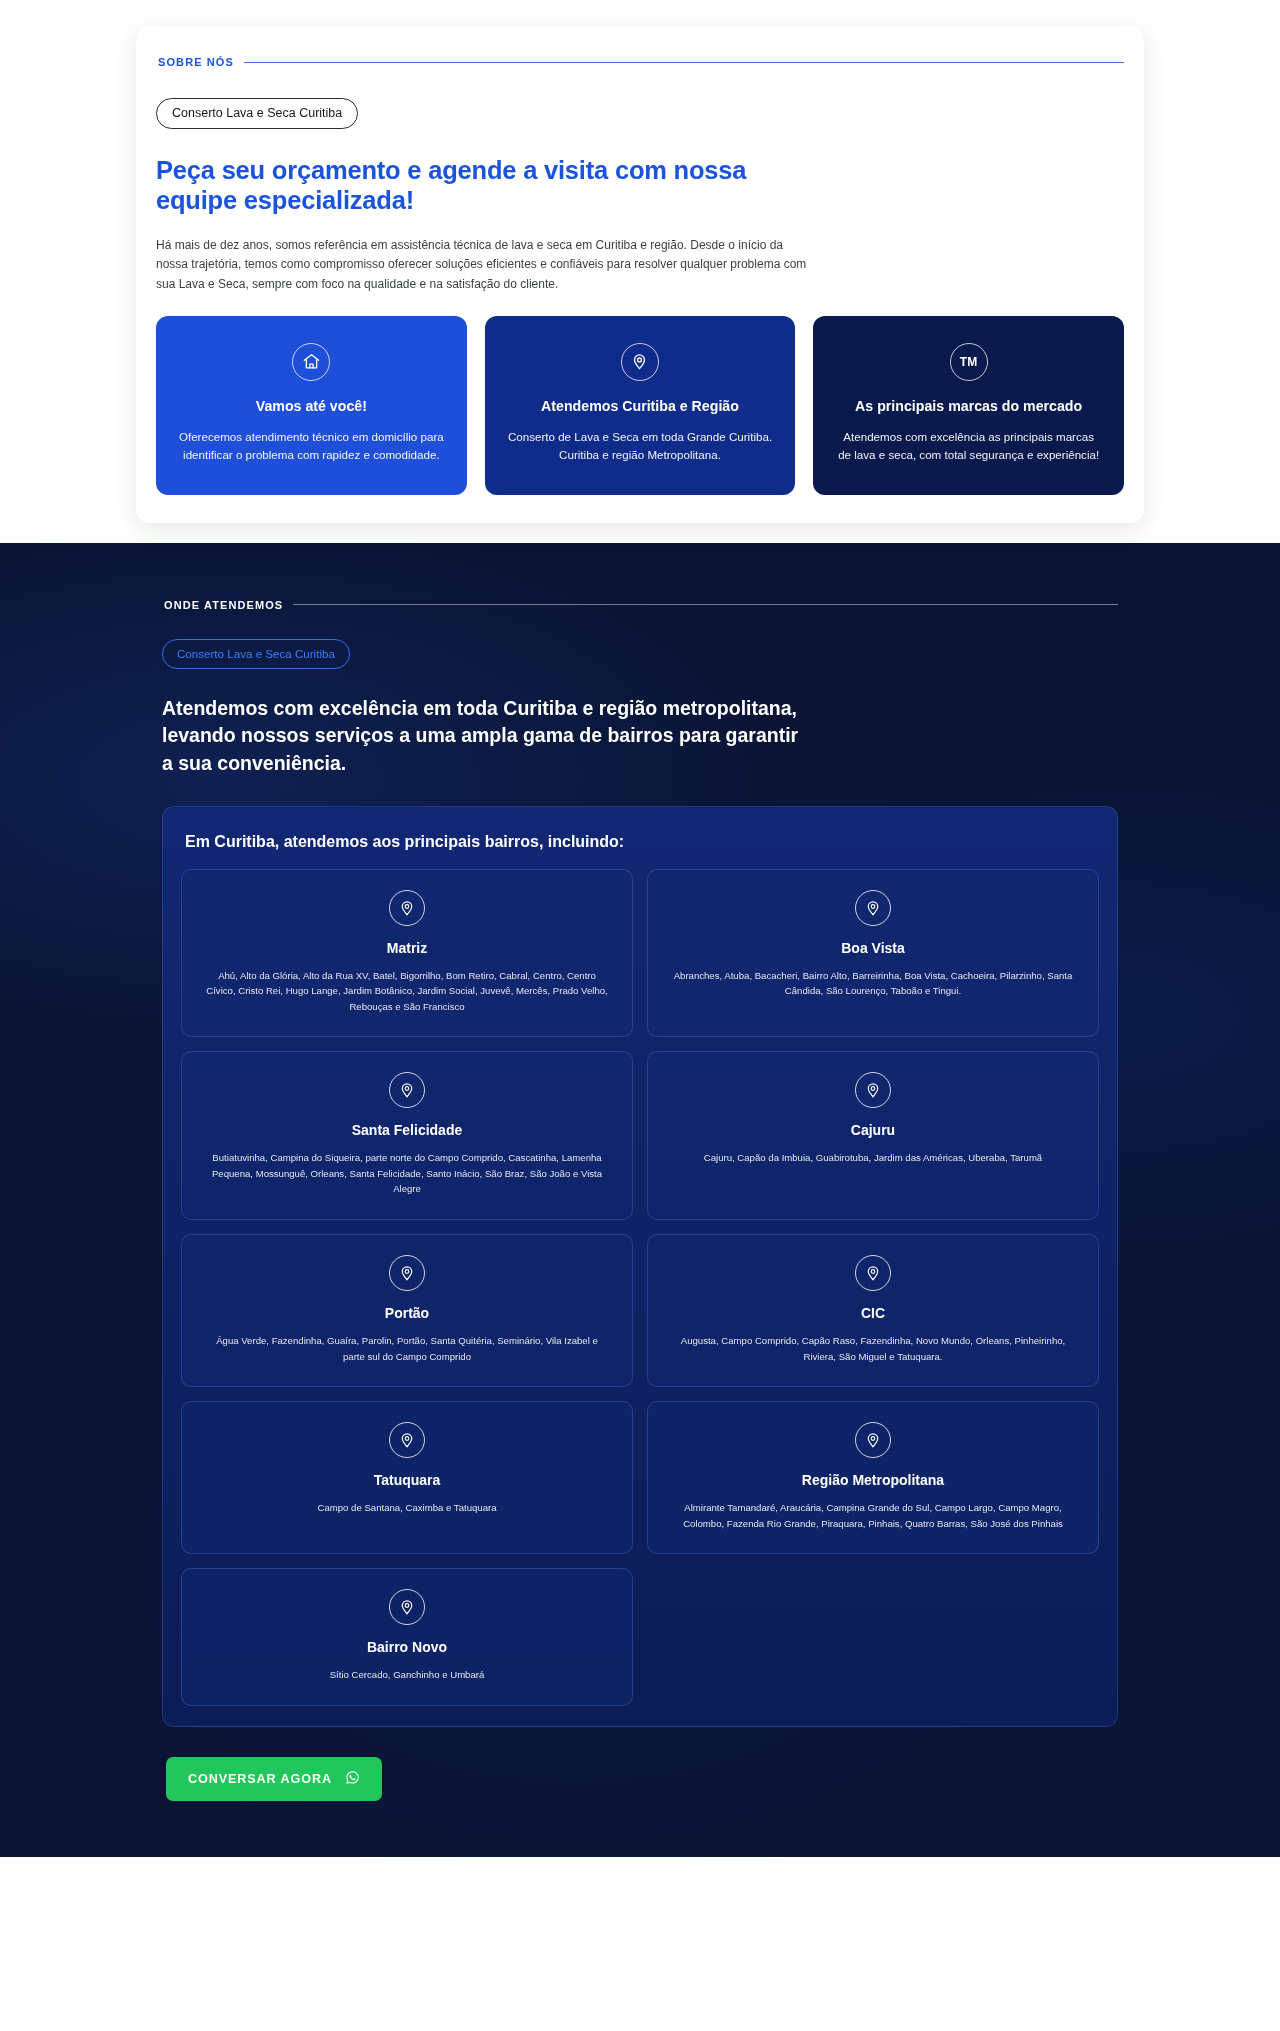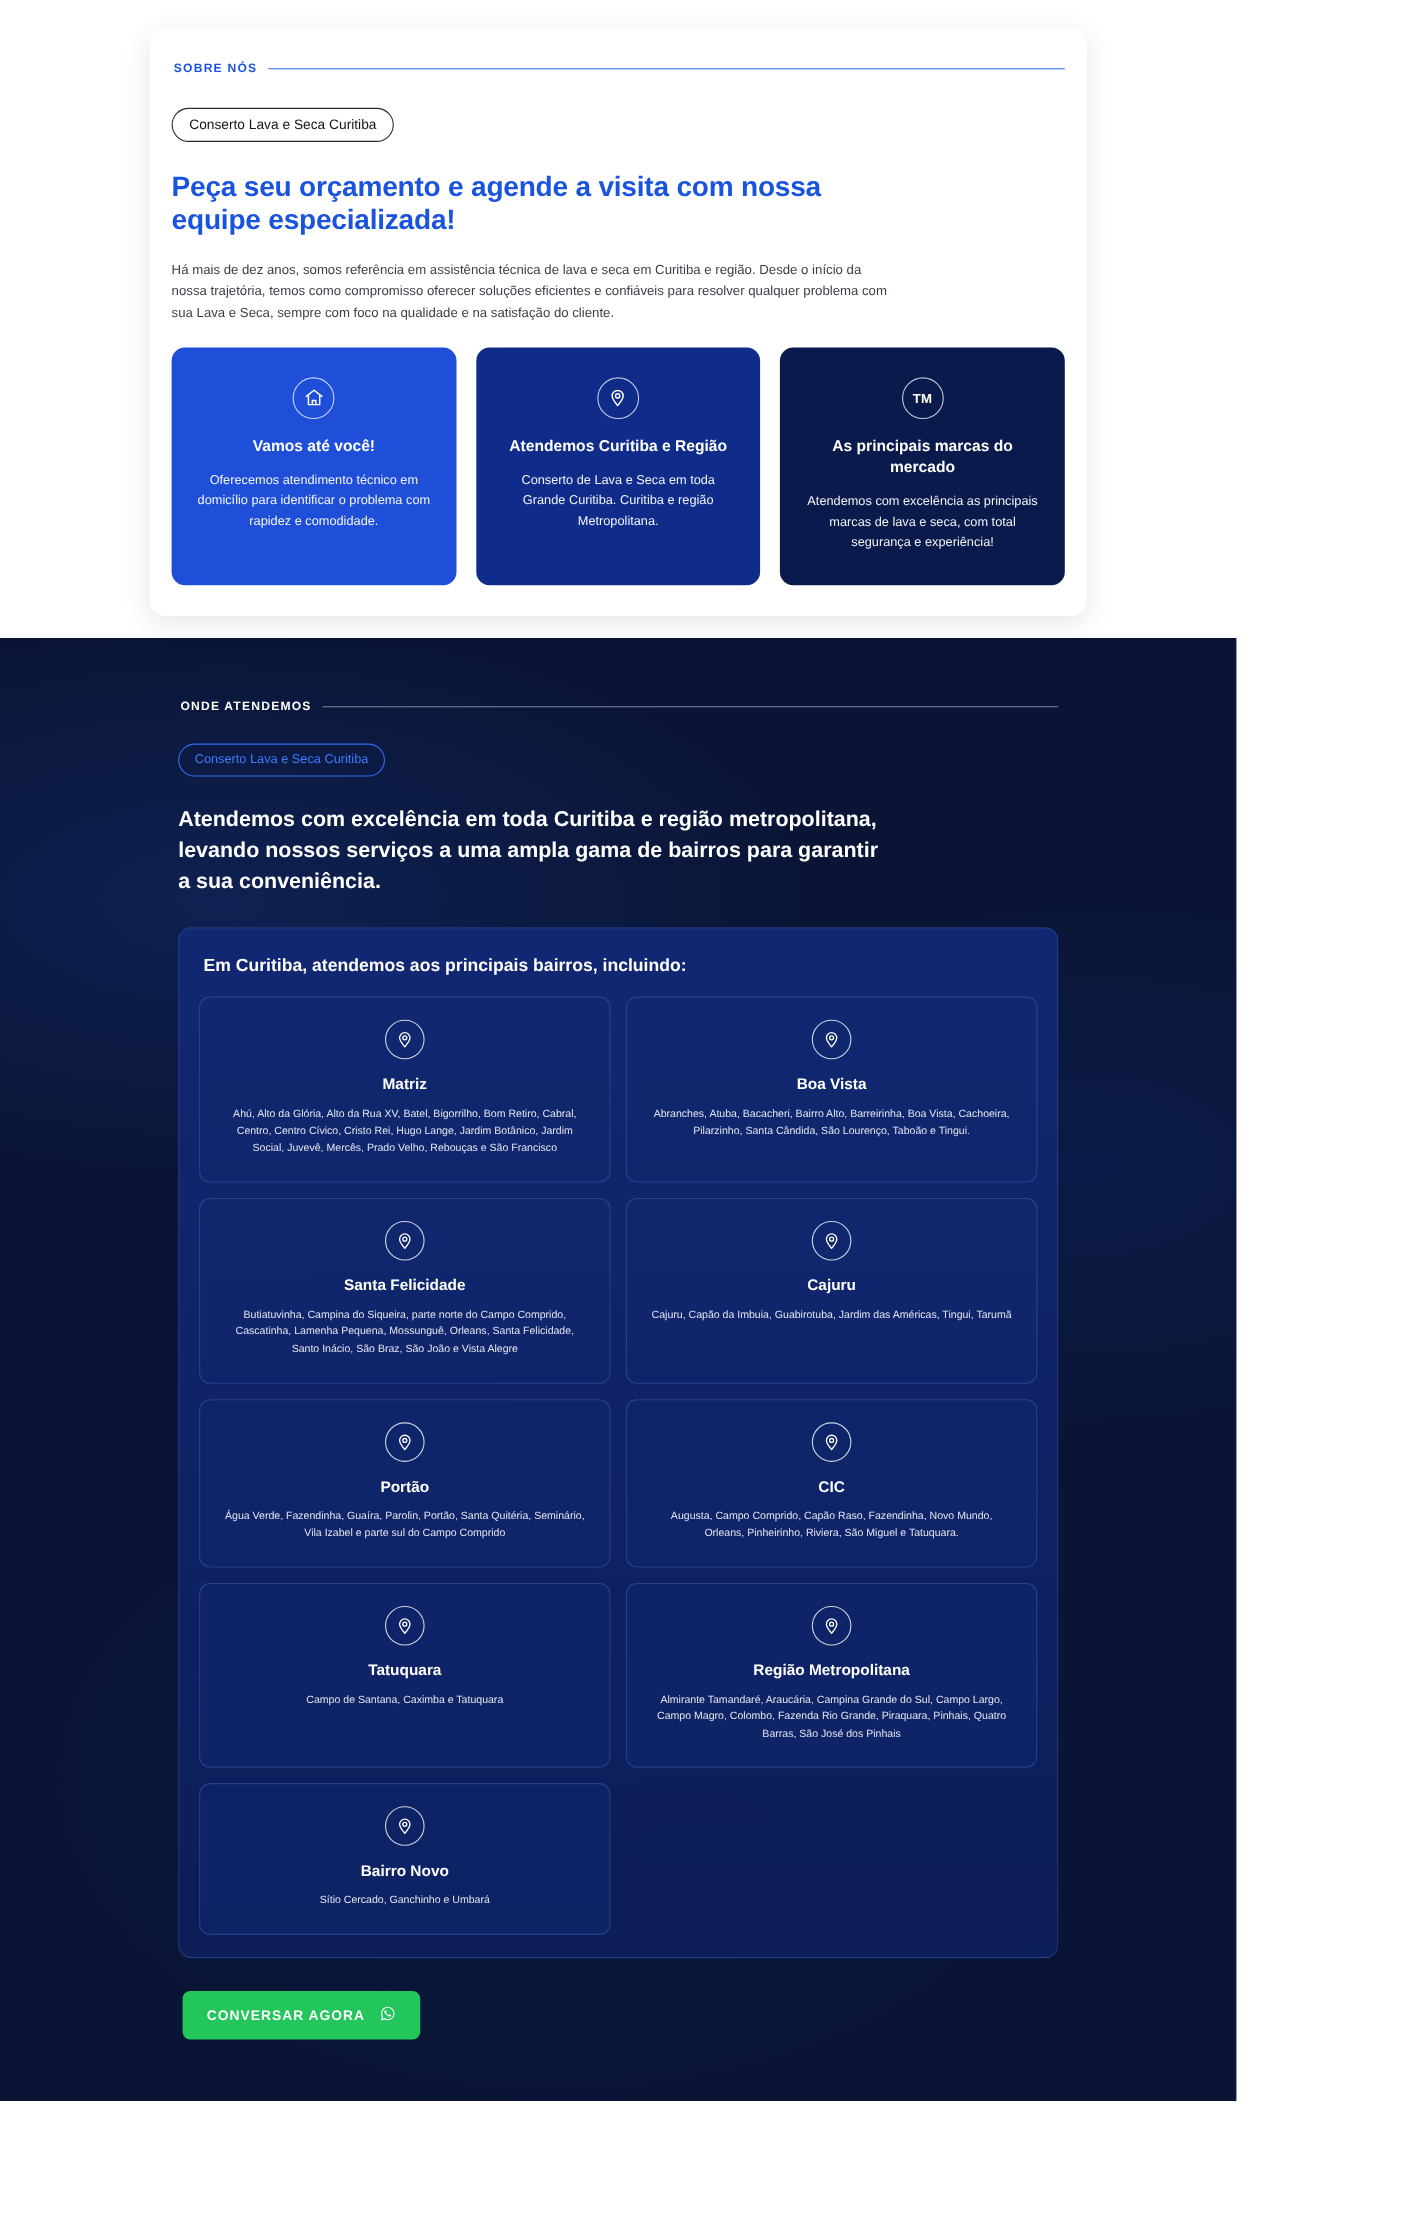--- a/index.html
+++ b/index.html
@@ -1,21 +1,21 @@
 <!DOCTYPE html>
 <html lang="pt-BR"><head>
 <meta charset="utf-8">
 <style>
   * { box-sizing: border-box; margin: 0; padding: 0; }
   html, body {
     width: 1280px;
     font-family: "Liberation Sans", sans-serif;
     background: #ffffff;
   }
-  .page { width: 1124px; position: relative; }
+  .page { width: 1280px; position: relative; }
 
   
   .light-section {
     background: #ffffff;
     padding: 0;
     position: relative;
   }
   .white-card {
     margin: 26px 136px 0 136px;
     background: #ffffff;
@@ -311,21 +311,21 @@
           </div>
 
           <div class="neigh-card">
             <div class="pin-circle">
               <svg width="18" height="18" viewBox="0 0 24 24" fill="none" stroke="#ffffff" stroke-width="1.6" stroke-linecap="round" stroke-linejoin="round">
                   <path d="M12 21c4.2-5 6.3-8.2 6.3-11A6.3 6.3 0 0 0 5.7 10c0 2.8 2.1 6 6.3 11z"></path>
                   <circle cx="12" cy="10" r="2.4"></circle>
                 </svg>
             </div>
             <div class="neigh-name">Cajuru</div>
-            <div class="neigh-list">Cajuru, Capão da Imbuia, Guabirotuba, Jardim das Américas, Tingui, Tarumã</div>
+            <div class="neigh-list">Cajuru, Capão da Imbuia, Guabirotuba, Jardim das Américas, Uberaba, Tarumã</div>
           </div>
 
           <div class="neigh-card">
             <div class="pin-circle">
               <svg width="18" height="18" viewBox="0 0 24 24" fill="none" stroke="#ffffff" stroke-width="1.6" stroke-linecap="round" stroke-linejoin="round">
                   <path d="M12 21c4.2-5 6.3-8.2 6.3-11A6.3 6.3 0 0 0 5.7 10c0 2.8 2.1 6 6.3 11z"></path>
                   <circle cx="12" cy="10" r="2.4"></circle>
                 </svg>
             </div>
             <div class="neigh-name">Portão</div>

